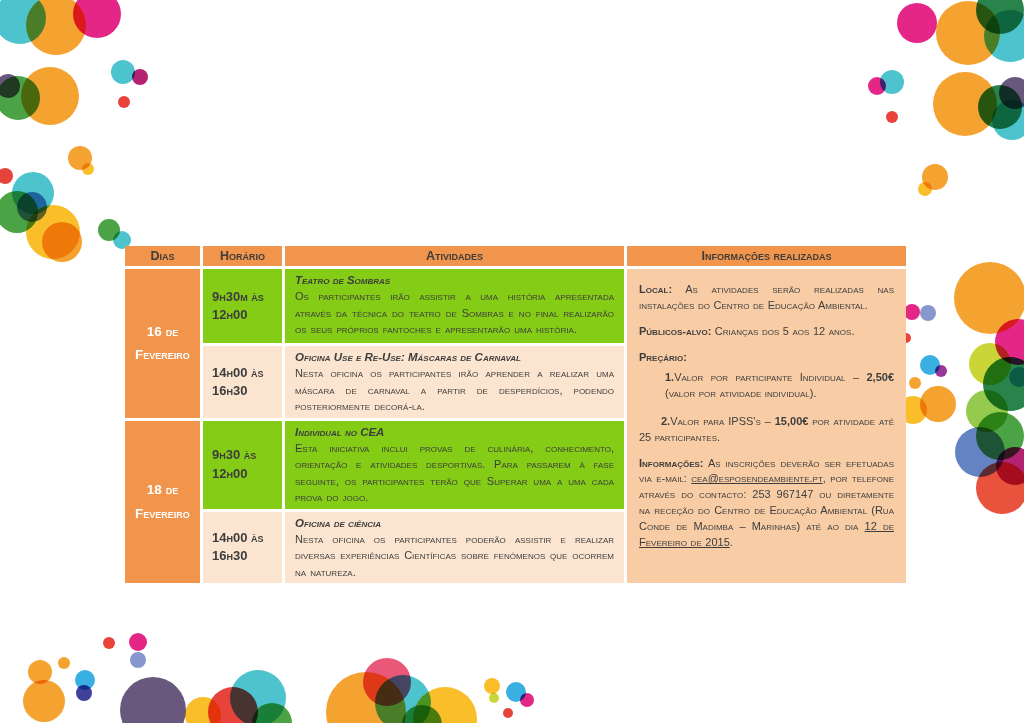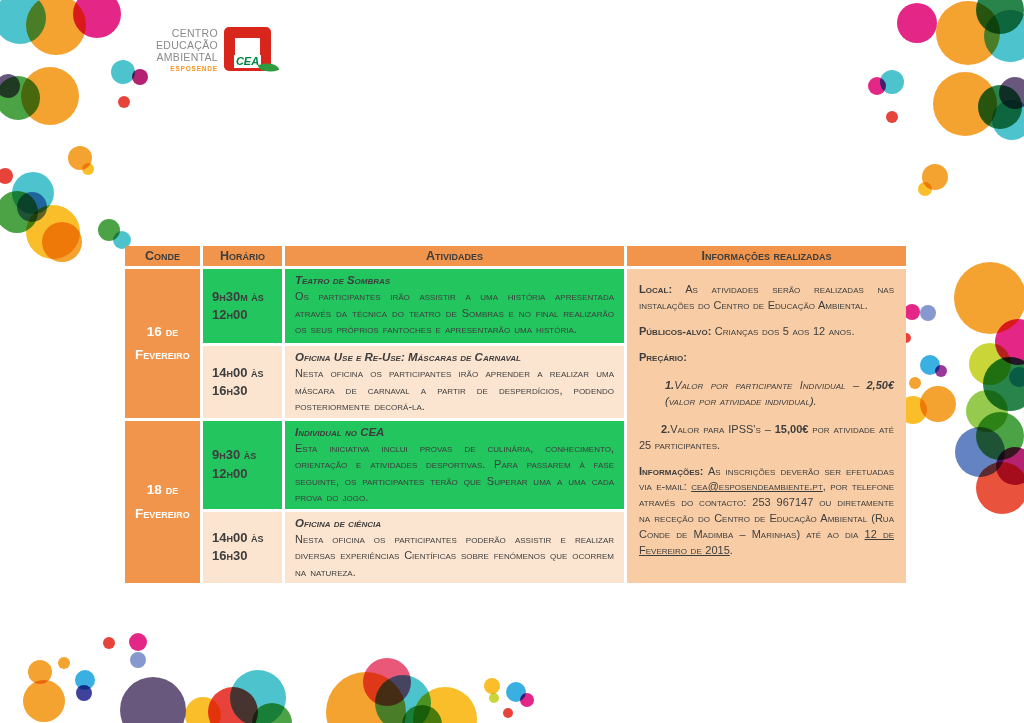--- a/index.html
+++ b/index.html
@@ -22,26 +22,26 @@
   
   .sched{position:absolute;left:122px;top:243px;border-collapse:separate;border-spacing:3px;table-layout:fixed;}
   .sched td,.sched th{font-variant:small-caps;color:#3D3D3D;overflow:hidden;}
   tr.hrow{height:20px;} tr.r1{height:74px;} tr.r2{height:64px;} tr.r3{height:68px;} tr.r4{height:58px;}
   th.hdr{background:#F0954B;font-size:12.5px;font-weight:700;padding:1px 4px;}
   td.day{background:#F0954B;color:#ffffff;font-weight:700;font-size:13.5px;text-align:center;vertical-align:middle;line-height:1.75;padding:0 6px;}
   td.time{font-weight:700;font-size:13px;text-align:left;vertical-align:middle;padding:0 9px;line-height:1.4;}
   td.act{vertical-align:top;padding:5px 10px 3px;text-align:justify;}
   .act-title{font-size:11.5px;font-weight:700;font-style:italic;margin:0 0 2px;}
   .act-desc{font-size:11px;line-height:1.5;word-spacing:1px;}
-  .r-dark{background:#22c55e;}
+  .r-dark{background:#84cc16;}
   .r-light{background:#FCE5D0;}
   td.info{background:#F8CDA6;vertical-align:top;padding:13px 12px 6px;font-size:11px;line-height:1.45;text-align:justify;word-spacing:.5px;}
   td.info p{margin:0 0 10px;}
   td.info p.pr-label{margin:0;}
-  td.info p.pi1{margin:12px 0 0 26px;font-style:italic;}
+  td.info p.pi1{margin:4px 0 0 26px;}
   td.info p.pi2{margin:12px 0 10px;text-indent:22px;}
   .b{font-weight:700;}
   .u{text-decoration:underline;}
 </style>
 </head>
 <body>
 
 <div class="page">
 
   <div id="circles">
@@ -115,45 +115,32 @@
       <div class="circle" style="left: 413px; top: 687px; height: 64px; width: 64px; background: rgb(249, 185, 23);"></div>
       <div class="circle" style="left: 484px; top: 678px; height: 16px; width: 16px; background: rgb(249, 185, 23);"></div>
       <div class="circle" style="left: 489px; top: 693px; height: 10px; width: 10px; background: rgb(198, 210, 38);"></div>
       <div class="circle" style="left: 506px; top: 682px; height: 20px; width: 20px; background: rgb(41, 168, 223);"></div>
       <div class="circle" style="left: 520px; top: 693px; height: 14px; width: 14px; background: rgb(226, 19, 125);"></div>
       <div class="circle" style="left: 503px; top: 708px; height: 10px; width: 10px; background: rgb(230, 51, 42);"></div>
     </div>
 
   <div class="content">
 
-    <div class="logo">
-      <div class="logo-text">
-        <div>CENTRO</div>
-        <div>EDUCAÇÃO</div>
-        <div>AMBIENTAL</div>
-        <div class="logo-sub">ESPOSENDE</div>
-      </div>
-      <div class="logo-mark">
-        <div class="logo-square"></div>
-        <div class="logo-cea">CEA</div>
-        <div class="logo-leaf"></div>
-      </div>
-    </div>
 
 
     <table class="sched">
       <colgroup>
         <col style="width:75px">
           <col style="width:79px">
           <col style="width:339px">
           <col style="width:279px">
       </colgroup>
       <tbody>
           <tr class="hrow">
-        <th class="hdr">Conde</th>
+        <th class="hdr">Dias</th>
         <th class="hdr">Horário</th>
         <th class="hdr">Atividades</th>
         <th class="hdr">Informações realizadas</th>
       </tr>
       <tr class="r1">
         <td class="day" rowspan="2">16 de Fevereiro</td>
         <td class="time r-dark">9h30m às 12h00</td>
         <td class="act r-dark">
           <div class="act-title">Teatro de Sombras</div>
           <div class="act-desc">Os participantes irão assistir a uma história apresentada através da técnica do teatro de Sombras e no final realizarão os seus próprios fantoches e apresentarão uma história.</div>

